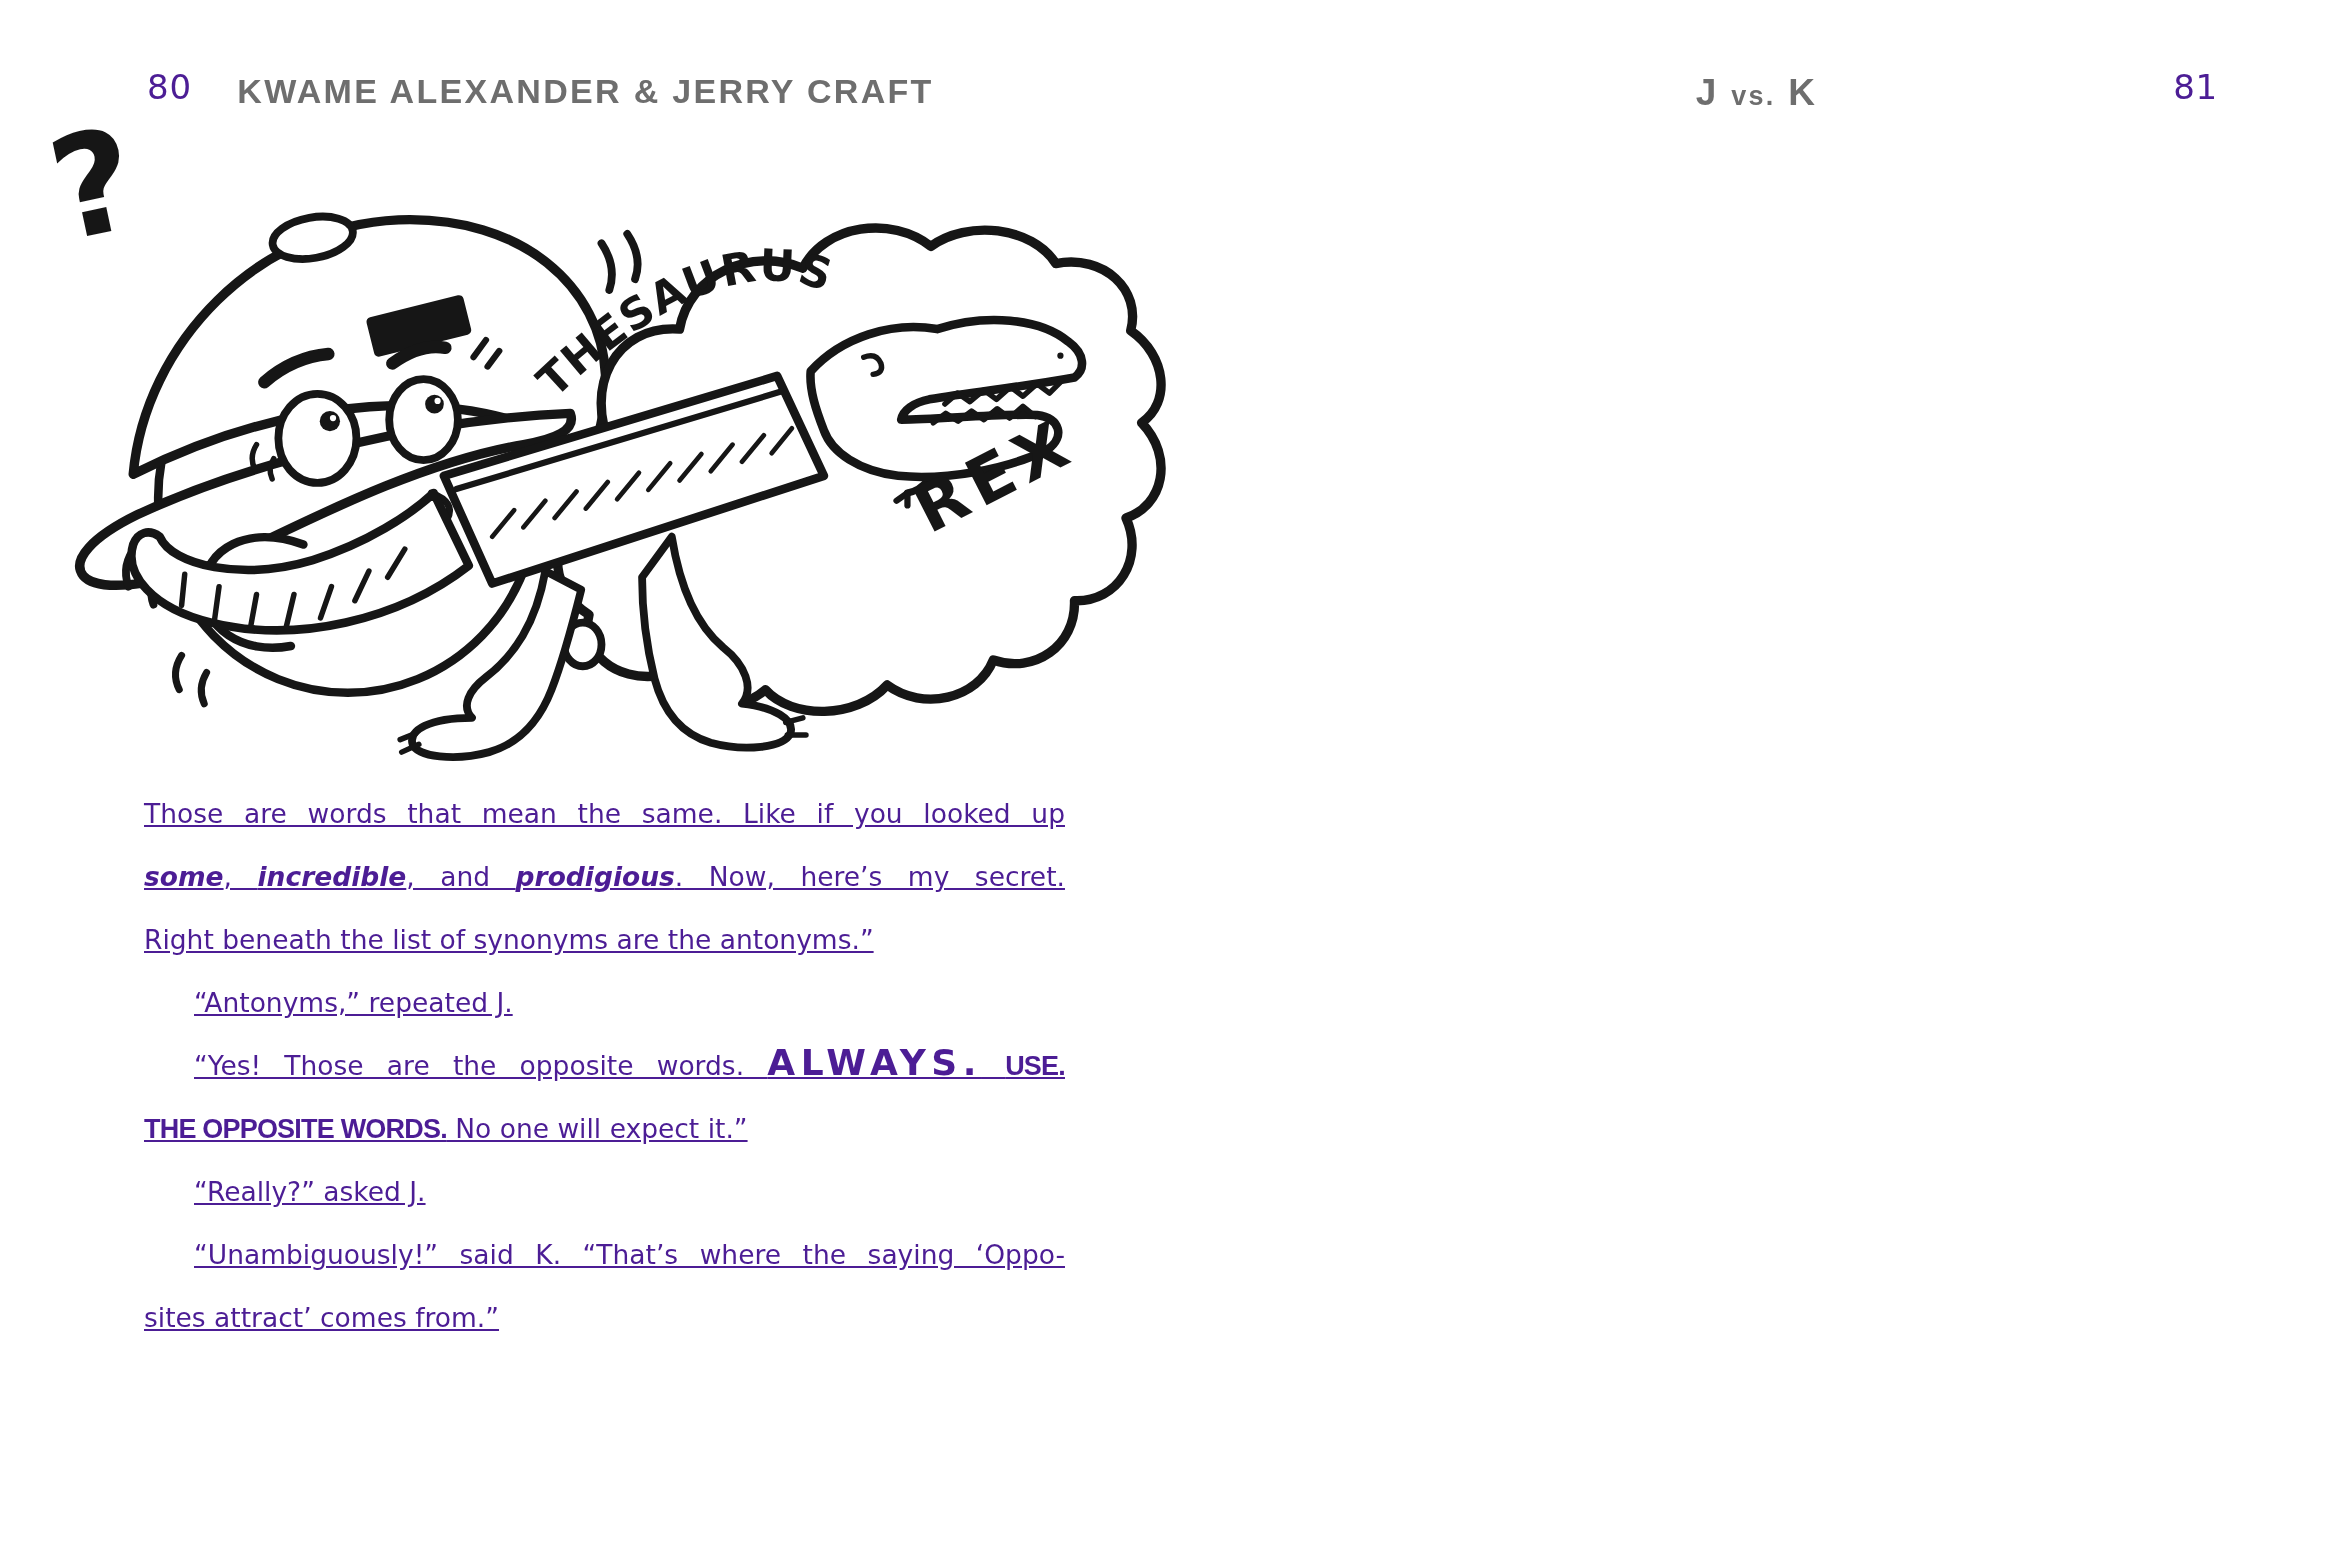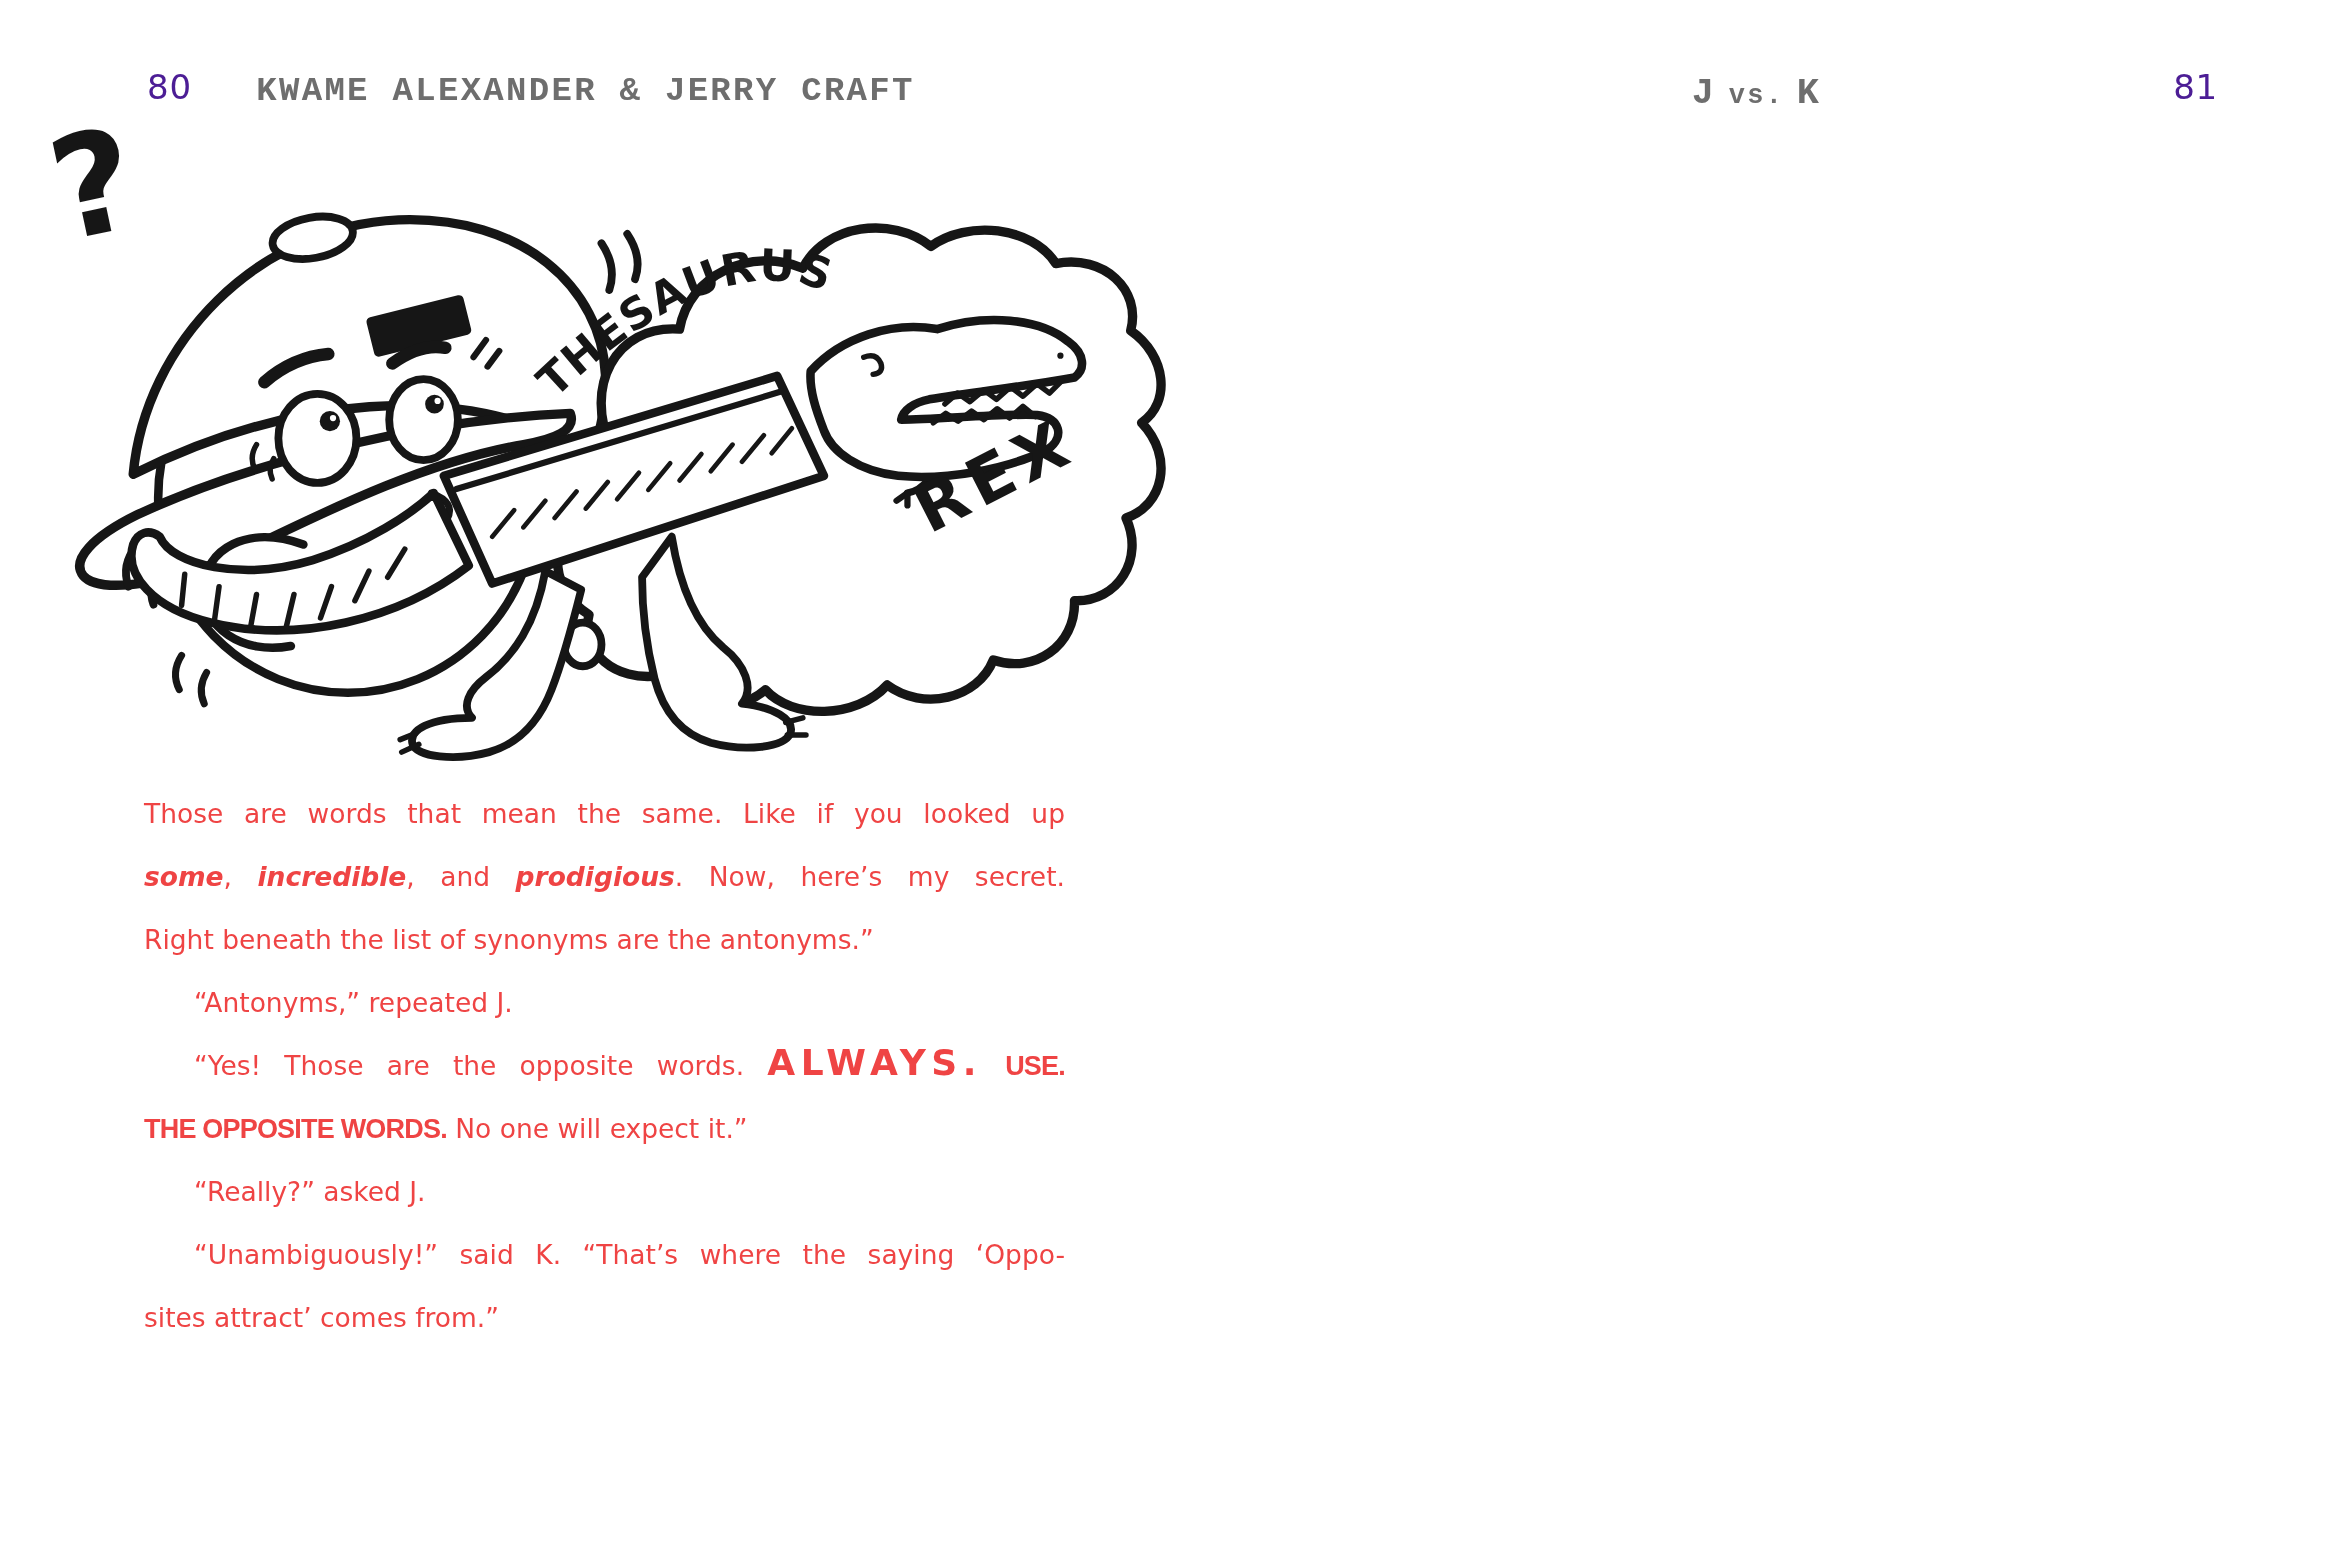--- a/index.html
+++ b/index.html
@@ -6,28 +6,28 @@
   body{font-family:"DejaVu Sans","Liberation Sans",sans-serif;color:#1a1a1a;position:relative;}
   .page{position:absolute;top:0;height:1561px;background:#fff;}
   #left-page{left:0;width:1171px;}
   #right-page{left:1171px;width:1171px;}
 
   .pgnum{position:absolute;top:67px;font-size:34px;font-weight:500;color:#4c1d95;letter-spacing:0.8px;}
   #lp-num{left:147px;}
   #rp-num{right:124px;}
   .runhead{position:absolute;top:72px;left:0;width:100%;text-align:center;
            color:#6e6e6e;font-weight:700;font-size:34px;letter-spacing:2.3px;
-           font-family:Liberation Mono, monospace;}
+           font-family:Liberation Sans, sans-serif;}
   #rp-head .hj,#rp-head .hk{font-size:37px;}
   #rp-head .hvs{font-size:27px;margin:0 12.5px;}
 
   .textblock{position:absolute;}
   #lp-text{left:144px;top:782px;width:921px;}
 
-  .bline{font-size:26.5px;line-height:63px;height:63px;color:#ef4444;}
+  .bline{font-size:26.5px;line-height:63px;height:63px;color:#4c1d95;text-decoration:underline;}
   .bline.just{text-align:justify;text-align-last:justify;}
   .bline.ind{text-indent:50px;}
   .s-bi{font-weight:700;font-style:italic;}
   .s-wide{font-weight:800;font-size:36px;letter-spacing:5.5px;line-height:1;}
   .s-cond{font-weight:800;font-size:27px;letter-spacing:-0.8px;line-height:1;font-family:"Liberation Sans",sans-serif;}
 
   #illustration{position:absolute;left:55px;top:109px;width:1093px;height:640px;overflow:visible;}
   #illustration svg{overflow:visible;}
 </style>
 </head>

